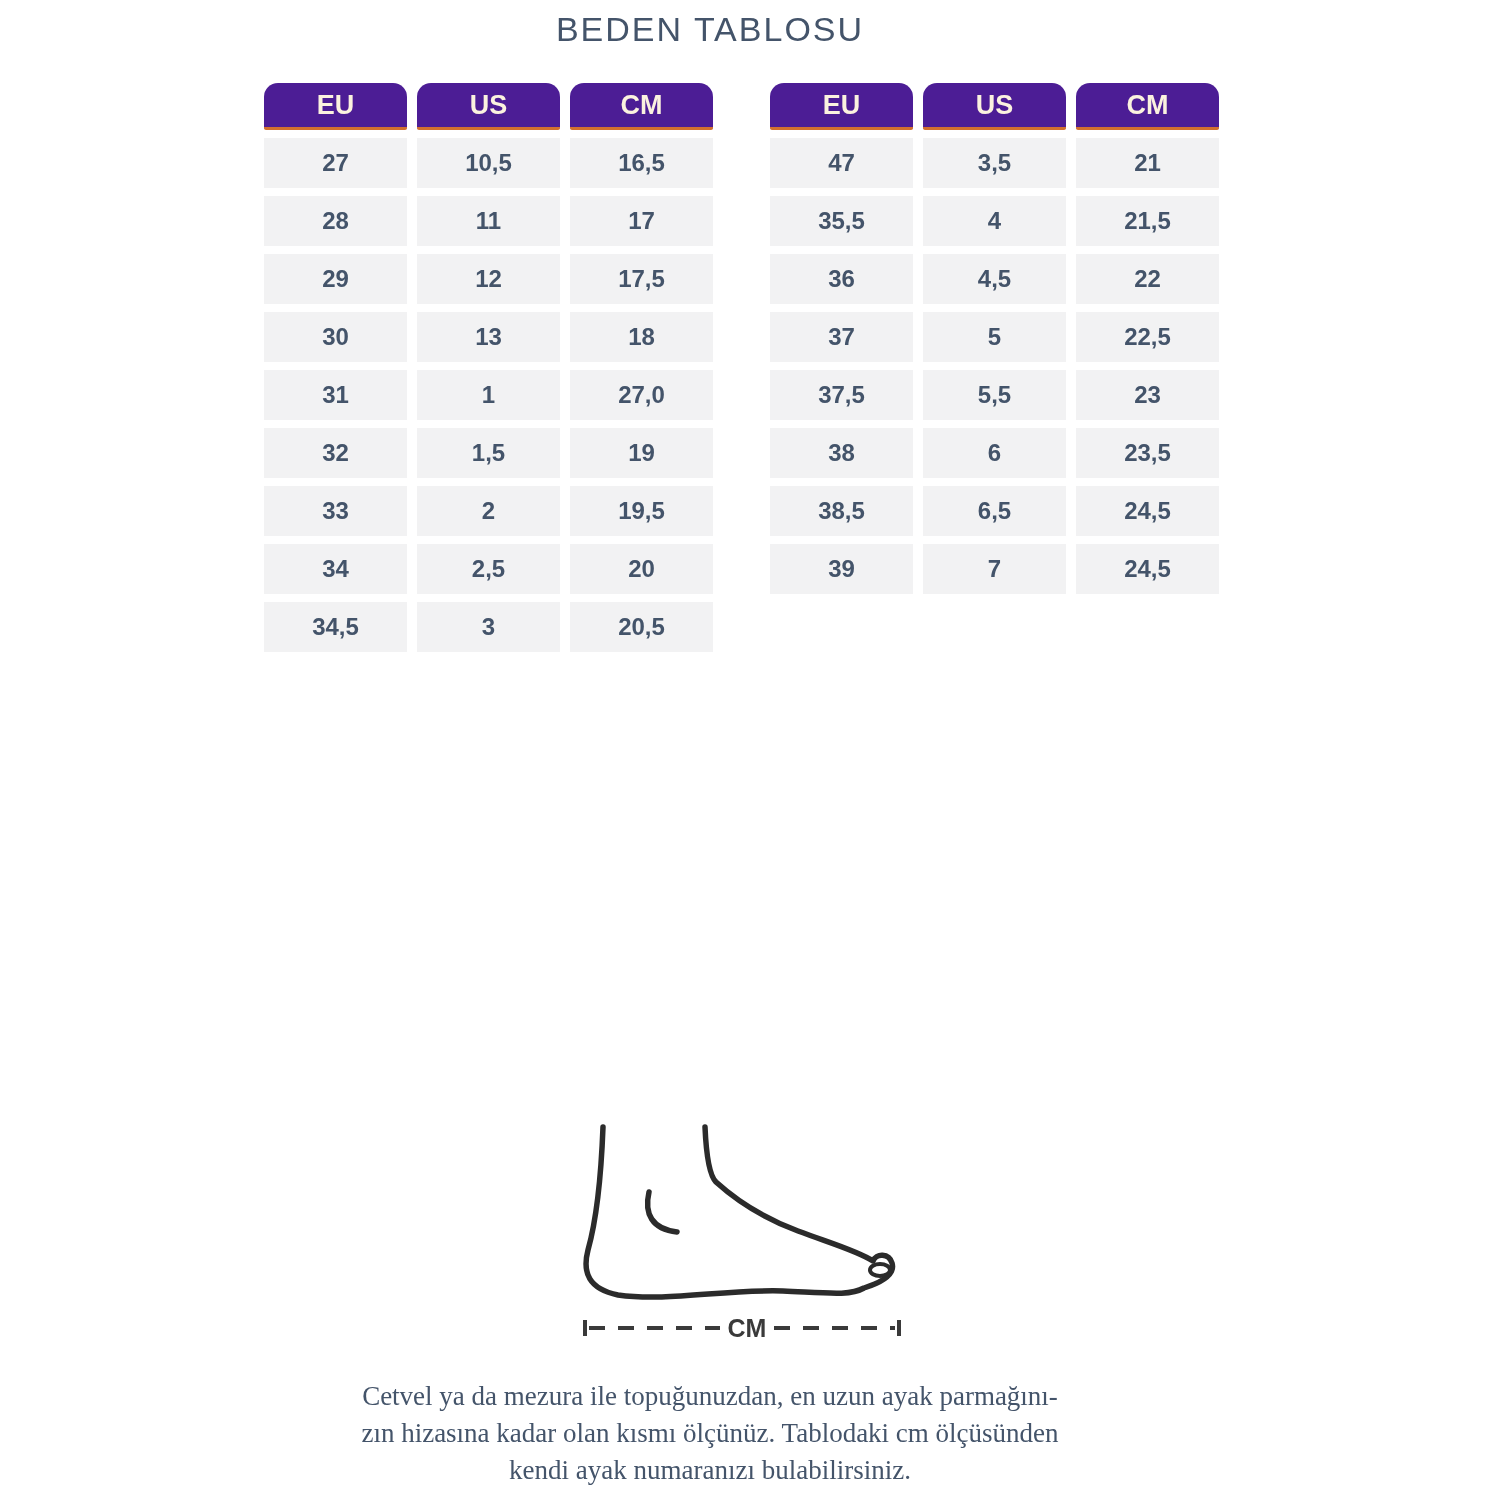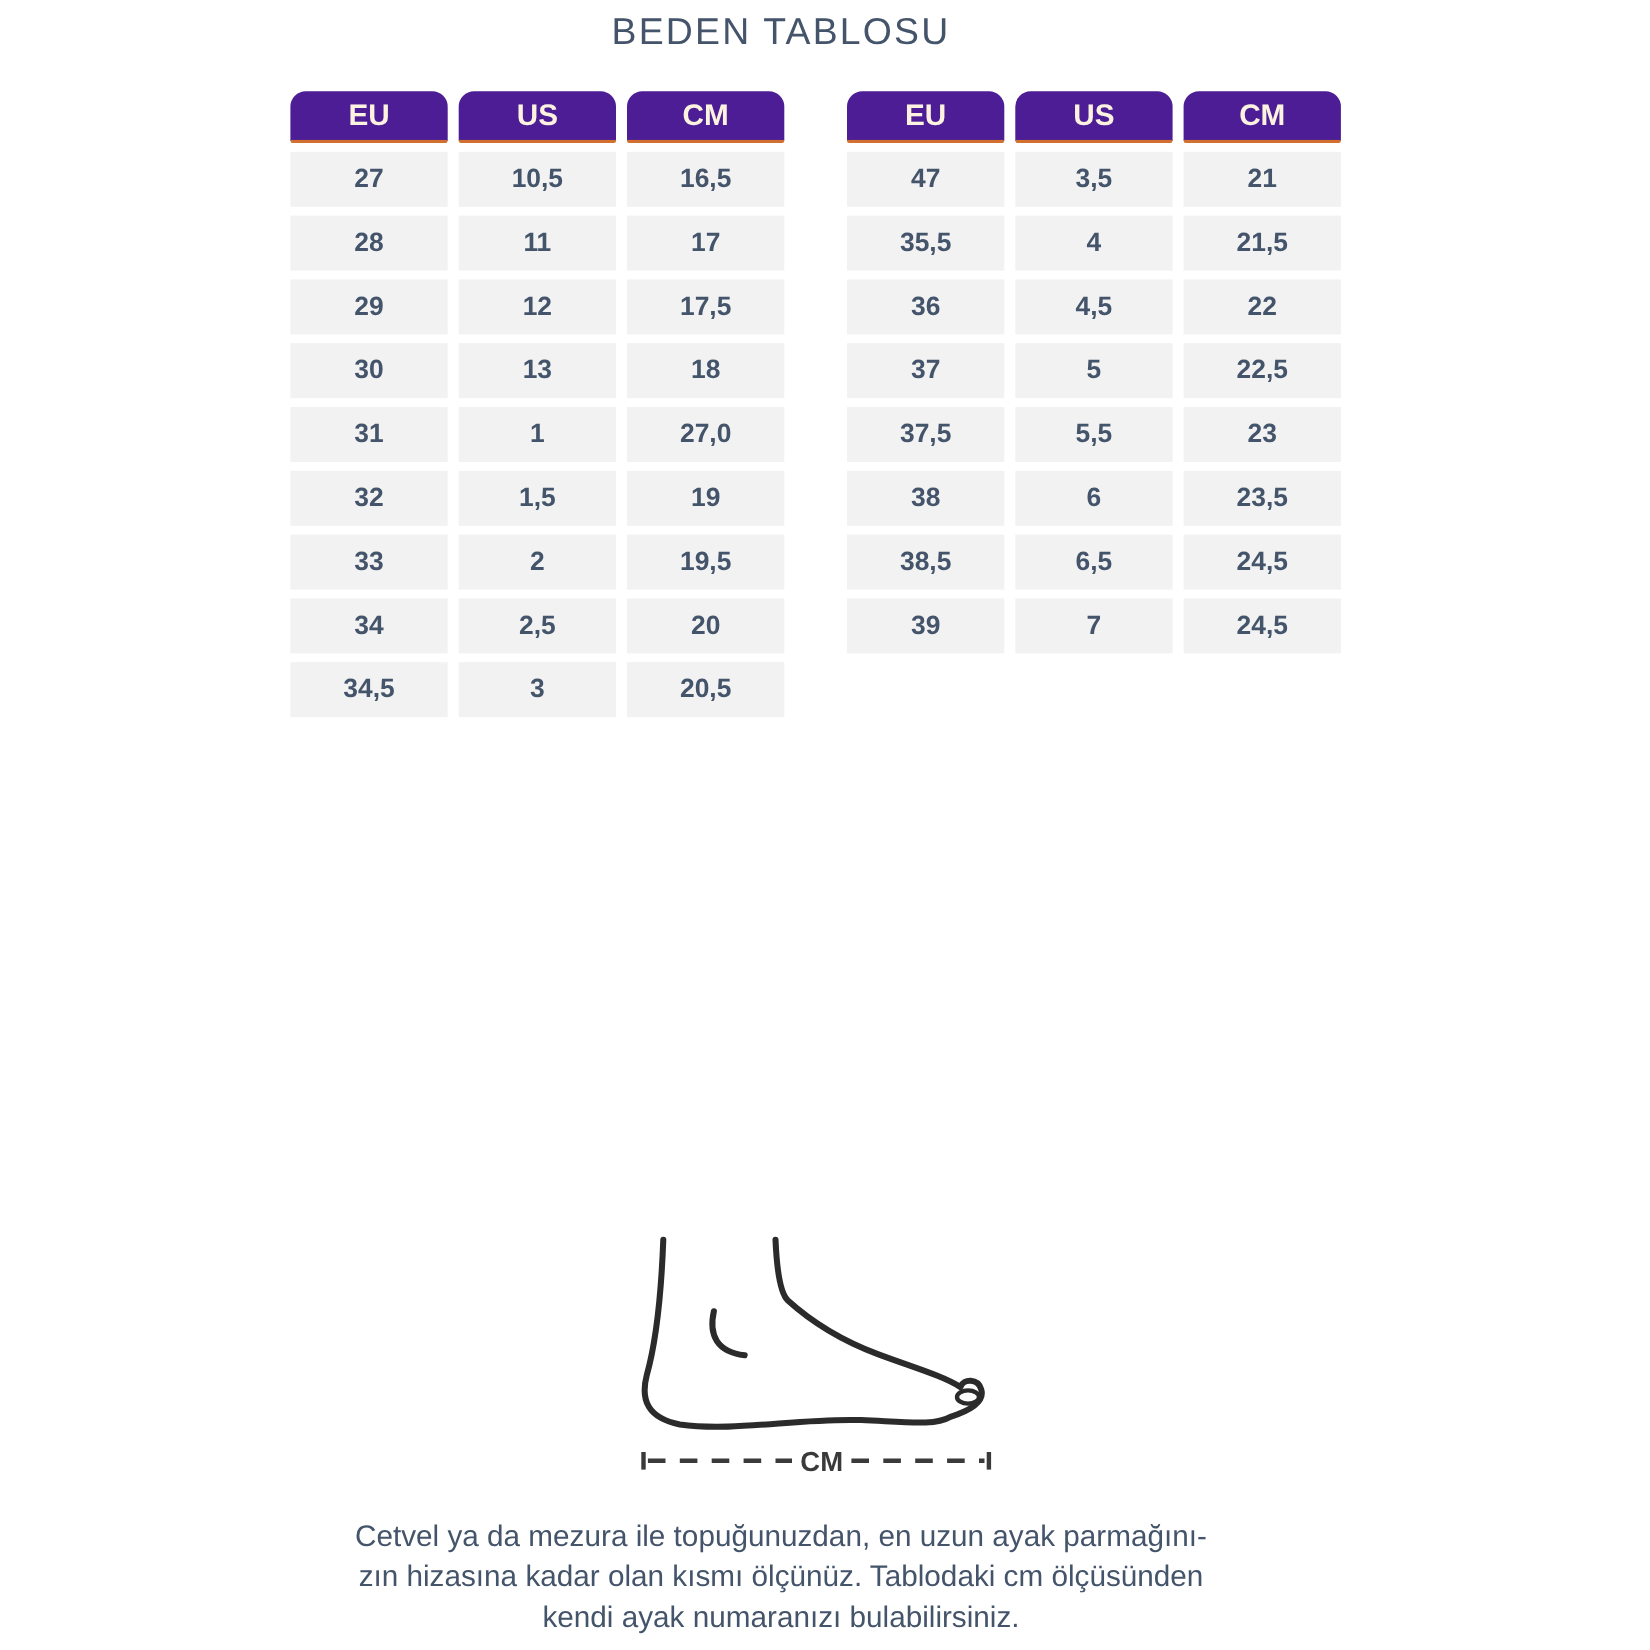--- a/index.html
+++ b/index.html
@@ -69,20 +69,21 @@
   .instructions {
     position: absolute;
     top: 1378px;
     left: 0;
     width: 100%;
     margin: 0;
     text-align: center;
     font-size: 27px;
     line-height: 37px;
     color: #44546A;
+    font-family: Liberation Serif, serif;
   }
 </style>
 </head>
 <body>
 
 <div class="page">
 
   <h1 class="title">BEDEN TABLOSU</h1>
 
   <div class="size-table table-left">

